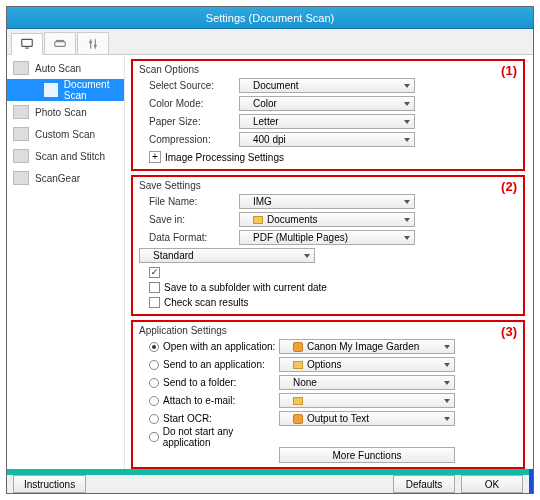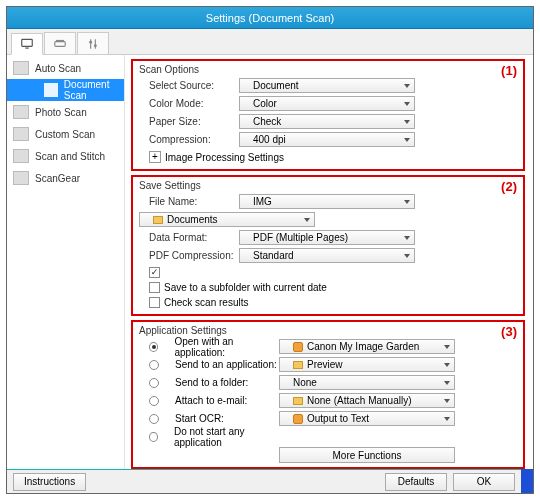--- a/index.html
+++ b/index.html
@@ -28,24 +28,24 @@
   .sel::after { content:""; position:absolute; right:4px; top:5px; border-left:3px solid transparent; border-right:3px solid transparent; border-top:4px solid #555; }
   .folder-ic { width:10px; height:8px; background:#f7c65b; border:1px solid #c79a2f; margin-right:4px; display:inline-block; }
   .app-ic { width:10px; height:10px; background:#f2a03a; border:1px solid #c67e1f; margin-right:4px; display:inline-block; border-radius:2px;}
   .expander { display:flex; align-items:center; font-size:10px; padding-left:10px; height:16px; gap:4px; }
   .exp-btn { width:12px; height:12px; border:1px solid #999; display:flex; align-items:center; justify-content:center; font-size:10px; line-height:1; }
   .chkrow, .radrow { display:flex; align-items:center; height:15px; font-size:10px; padding-left:10px; gap:4px; }
   .chkbox { width:11px; height:11px; border:1px solid #888; background:#fff; display:inline-flex; align-items:center; justify-content:center; font-size:9px; color:#222; line-height:1;}
   .radio { width:10px; height:10px; border:1px solid #888; border-radius:50%; background:#fff; display:inline-flex; align-items:center; justify-content:center; }
   .radio.checked::after { content:""; width:4px; height:4px; background:#333; border-radius:50%; }
   .approw { display:flex; align-items:center; height:17px; margin:1px 0; }
-  .approw .radlab { display:flex; align-items:center; gap:16px; font-size:10px; width:140px; padding-left:10px; }
+  .approw .radlab { display:flex; align-items:center; gap:4px; font-size:10px; width:140px; padding-left:10px; }
   .morefn { margin-top:2px; display:flex; justify-content:flex-start; padding-left:140px; }
   .morebtn { width:176px; height:16px; font-size:10px; border:1px solid #aaa; background:linear-gradient(#fdfdfd,#ececec); display:flex; align-items:center; justify-content:center; }
-  .footer { position:absolute; left:0; right:12px; bottom:0; height:24px; background:#f0f0f0; border-top:1px solid #14b8a6; display:flex; align-items:center; padding:0 6px;margin-top:44px; }
+  .footer { position:absolute; left:0; right:4px; bottom:0; height:24px; background:#f0f0f0; border-top:6px solid #14b8a6; display:flex; align-items:center; padding:0 6px;margin-top:44px; }
   .btn { height:18px; font-size:10px; border:1px solid #aaa; background:linear-gradient(#fdfdfd,#e9e9e9); display:flex; align-items:center; justify-content:center; padding:0 10px; min-width:62px; }
   .spacer { flex:1; }
 </style>
 </head>
 <body>
 
 <div class="frame">
   <div class="titlebar">
     <span>Settings (Document Scan)</span>
   </div>
@@ -115,21 +115,21 @@
           </div>
           <div class="row">
             <div class="lab">Color Mode:</div>
             <div class="sel">
                 <span>Color</span>
               </div>
           </div>
           <div class="row">
             <div class="lab">Paper Size:</div>
             <div class="sel">
-                <span>Check</span>
+                <span>Letter</span>
               </div>
           </div>
           <div class="row">
             <div class="lab">Compression:</div>
             <div class="sel">
                 <span>400 dpi</span>
               </div>
           </div>
           <div class="expander">
             <span class="exp-btn">+</span>
@@ -140,33 +140,33 @@
         <div class="region">
           <div class="region-label">(2)</div>
           <div class="grp-title">Save Settings</div>
           <div class="row">
             <div class="lab">File Name:</div>
             <div class="sel">
                 <span>IMG</span>
               </div>
           </div>
           <div class="row">
+            <div class="lab">Save in:</div>
             <div class="sel">
                 <span class="folder-ic"></span>
                 <span>Documents</span>
               </div>
           </div>
           <div class="row">
             <div class="lab">Data Format:</div>
             <div class="sel">
                 <span>PDF (Multiple Pages)</span>
               </div>
           </div>
           <div class="row">
-            <div class="lab">PDF Compression:</div>
             <div class="sel">
                 <span>Standard</span>
               </div>
           </div>
           <div class="chkrow">
             <span class="chkbox">✓</span>
           </div>
           <div class="chkrow">
             <span class="chkbox"></span>
             <span>Save to a subfolder with current date</span>
@@ -191,40 +191,39 @@
                 <span>Canon My Image Garden</span>
               </div>
           </div>
           <div class="approw">
             <div class="radlab">
                 <span class="radio"></span>
                 <span>Send to an application:</span>
               </div>
             <div class="sel">
                 <span class="folder-ic"></span>
-                <span>Preview</span>
+                <span>Options</span>
               </div>
           </div>
           <div class="approw">
             <div class="radlab">
                 <span class="radio"></span>
                 <span>Send to a folder:</span>
               </div>
             <div class="sel">
                 <span>None</span>
               </div>
           </div>
           <div class="approw">
             <div class="radlab">
                 <span class="radio"></span>
                 <span>Attach to e-mail:</span>
               </div>
             <div class="sel">
                 <span class="folder-ic"></span>
-                <span>None (Attach Manually)</span>
               </div>
           </div>
           <div class="approw">
             <div class="radlab">
                 <span class="radio"></span>
                 <span>Start OCR:</span>
               </div>
             <div class="sel">
                 <span class="app-ic"></span>
                 <span>Output to Text</span>

